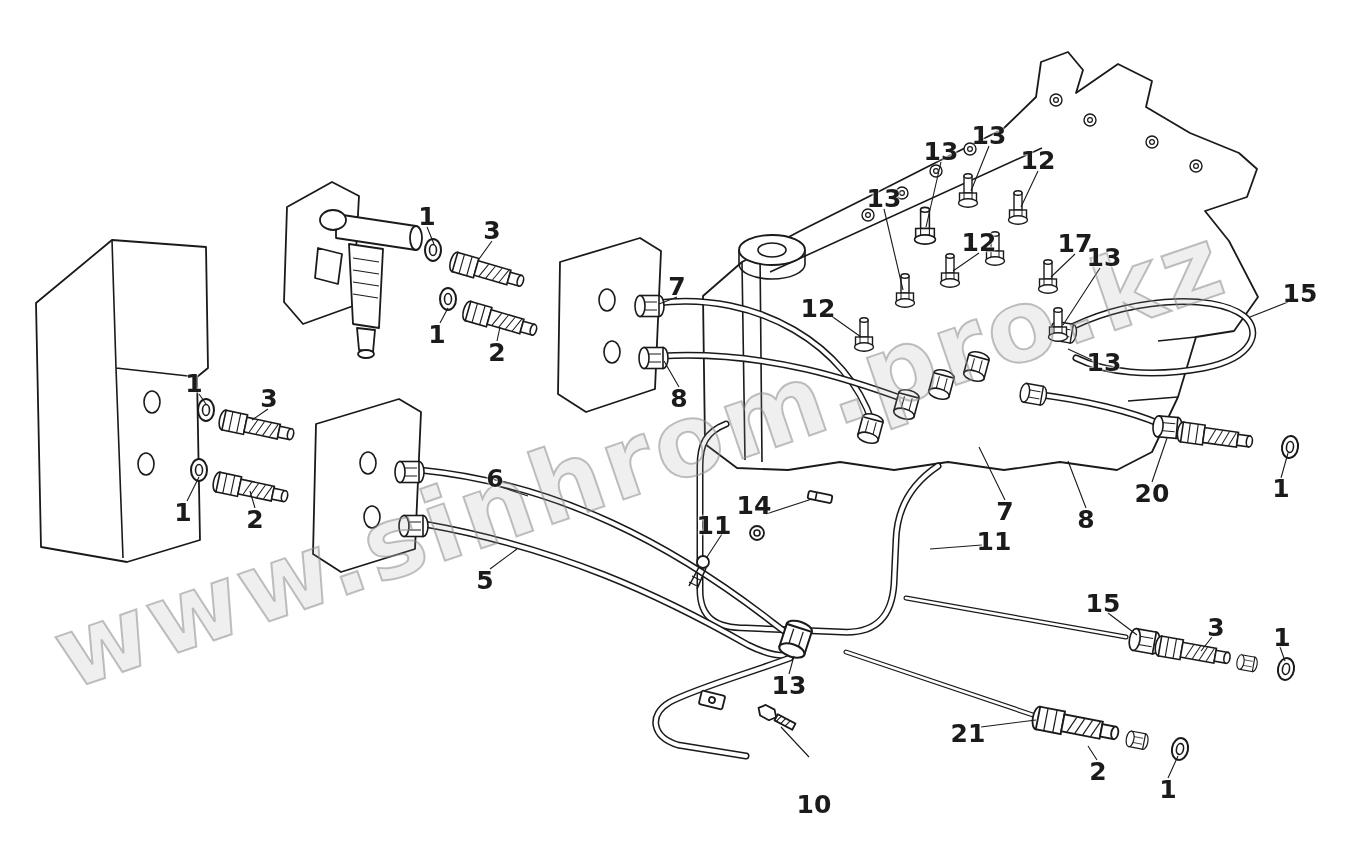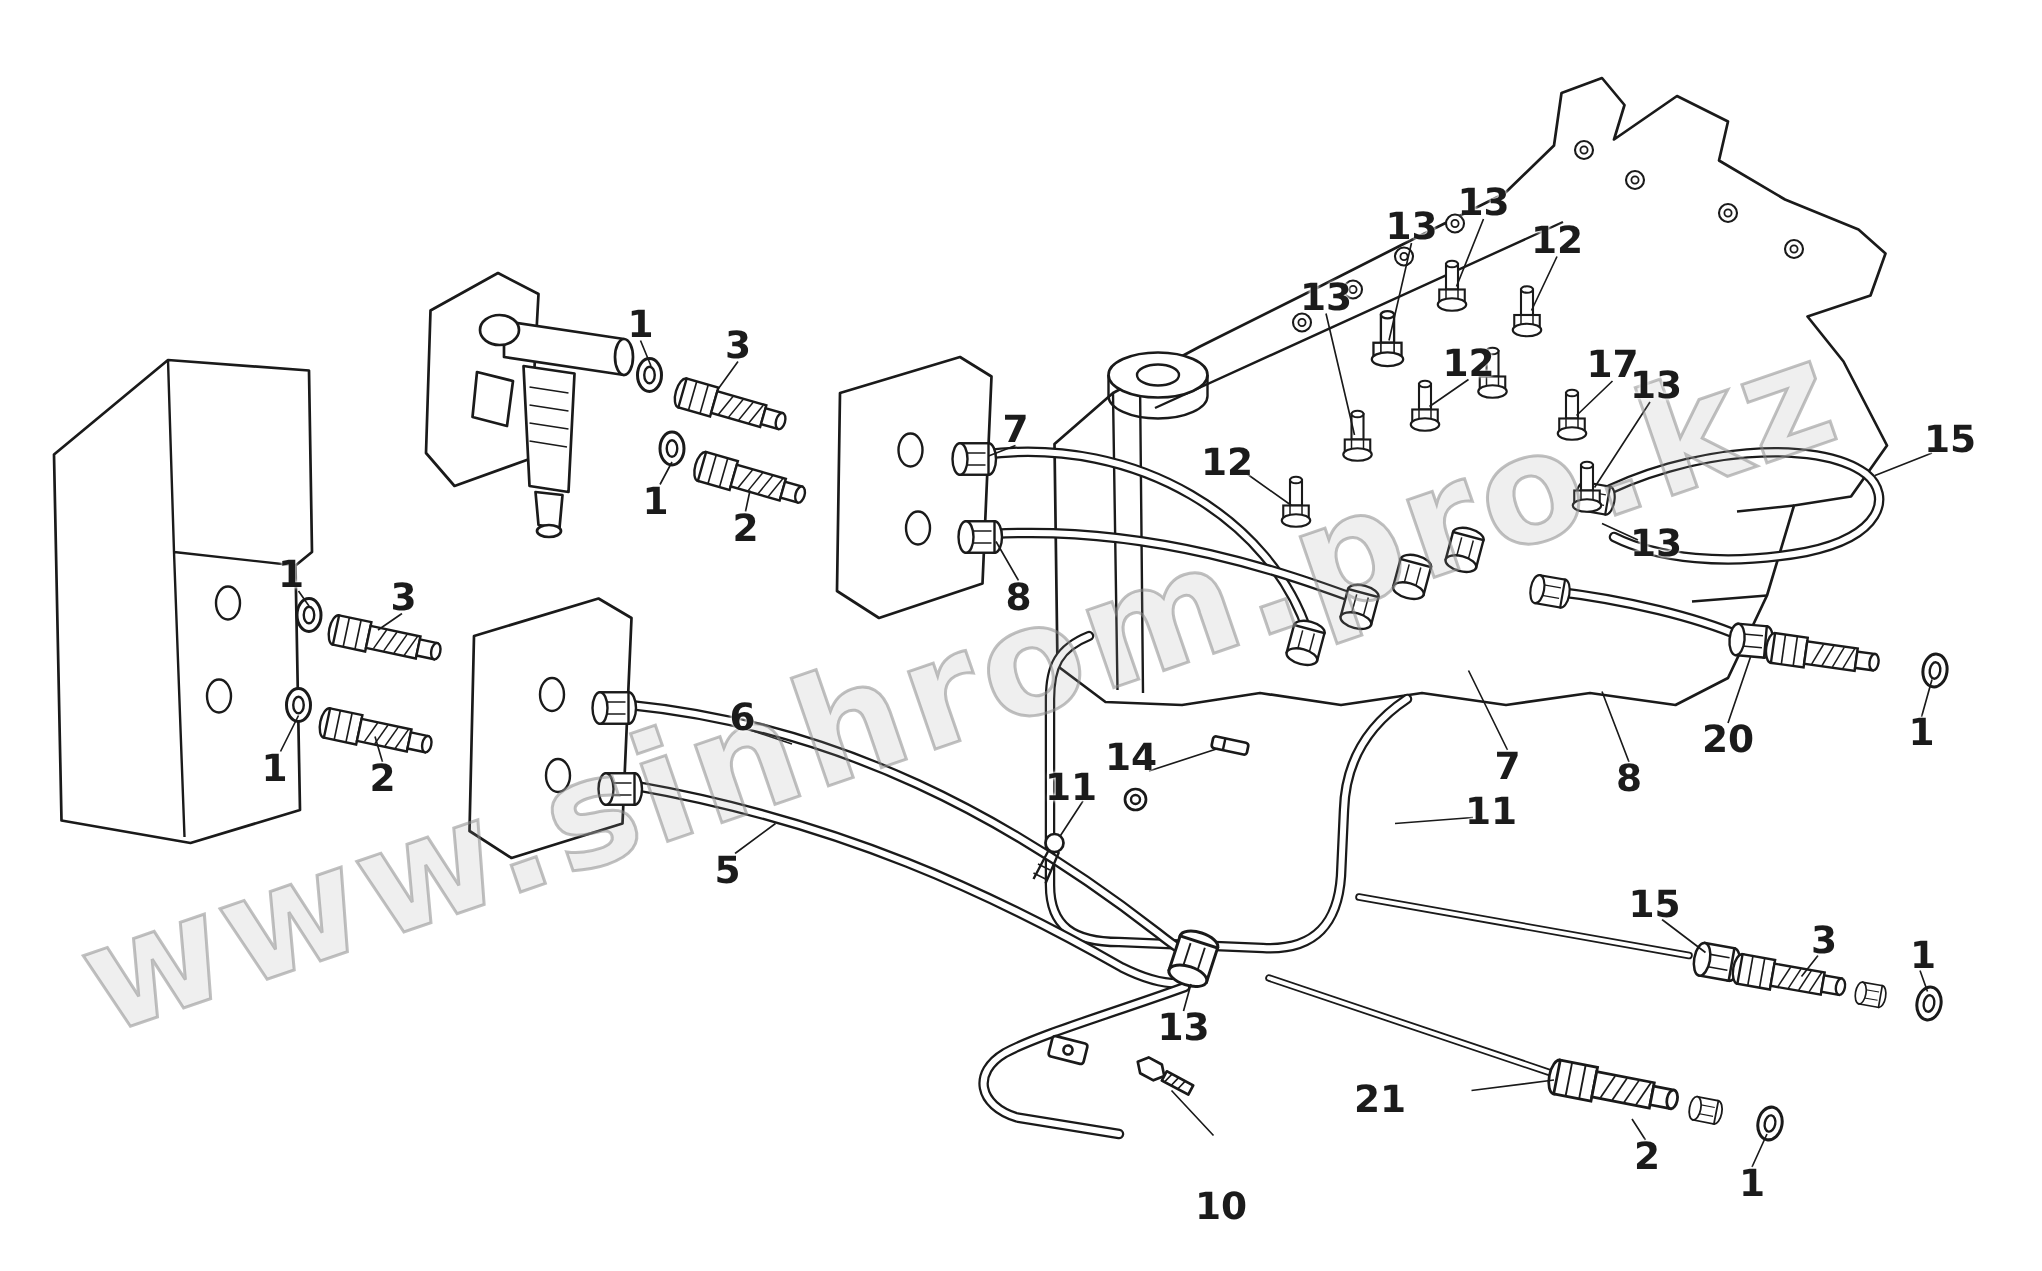--- a/index.html
+++ b/index.html
@@ -269,17 +269,17 @@
       <div class="callout" style="left: 1152px; top: 493px;">20</div>
       <div class="callout" style="left: 1005px; top: 511px;">7</div>
       <div class="callout" style="left: 1086px; top: 519px;">8</div>
       <div class="callout" style="left: 1281px; top: 488px;">1</div>
       <div class="callout" style="left: 994px; top: 541px;">11</div>
       <div class="callout" style="left: 1103px; top: 603px;">15</div>
       <div class="callout" style="left: 1216px; top: 627px;">3</div>
       <div class="callout" style="left: 1282px; top: 637px;">1</div>
       <div class="callout" style="left: 789px; top: 685px;">13</div>
       <div class="callout" style="left: 814px; top: 804px;">10</div>
-      <div class="callout" style="left: 920px; top: 733px; text-align: right;">21</div>
+      <div class="callout" style="left: 968px; top: 733px; text-align: right;">21</div>
       <div class="callout" style="left: 1098px; top: 771px;">2</div>
       <div class="callout" style="left: 1168px; top: 789px;">1</div>
     </div>
 </div>
 
 </body></html>

